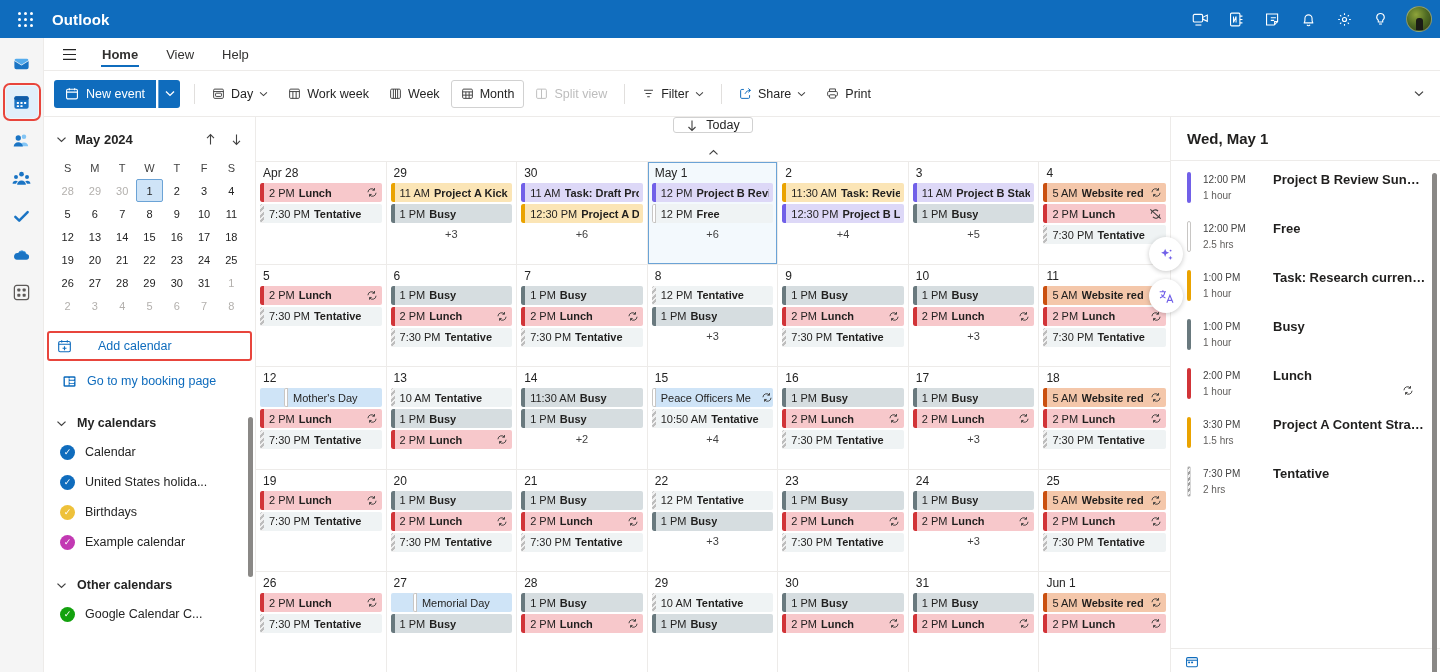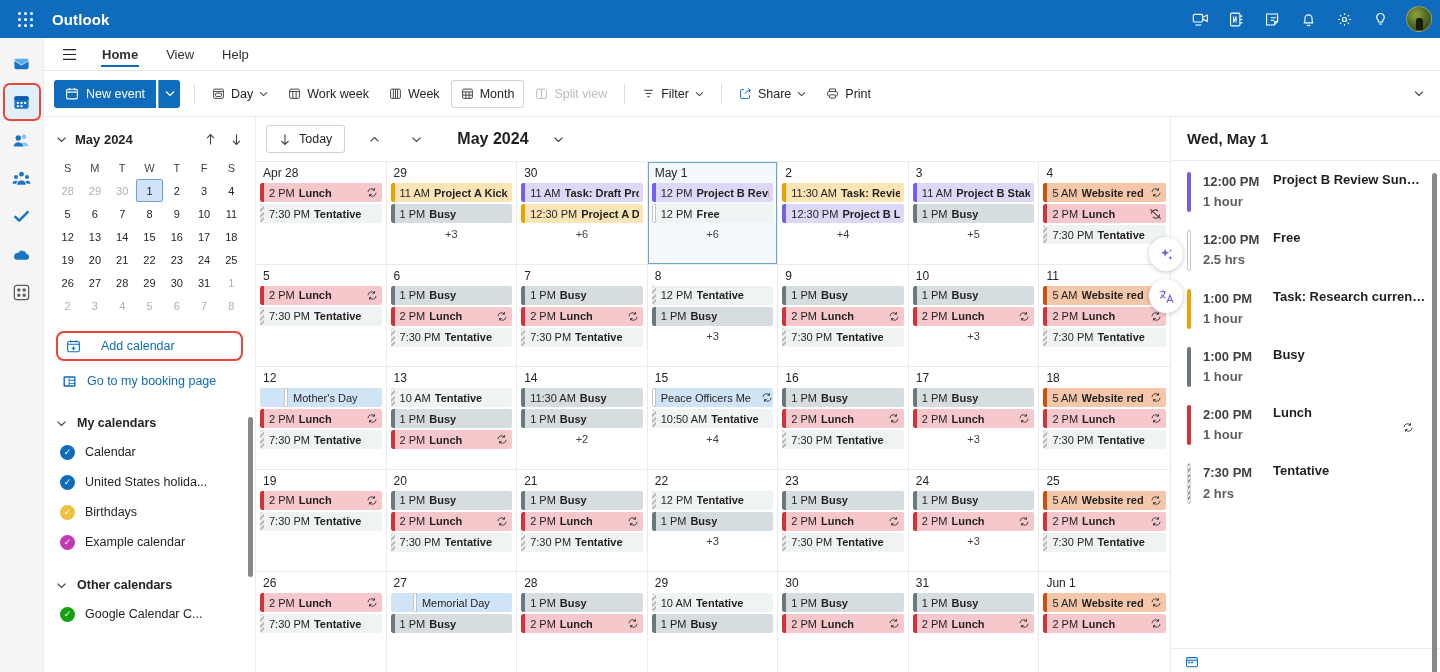--- a/index.html
+++ b/index.html
@@ -116,23 +116,23 @@
   .minigrid { display:grid; grid-template-columns:repeat(7,1fr); padding:4px 10px 0; }
   .minigrid div {
     height:23px; display:flex; align-items:center; justify-content:center;
     font-size:11px; color:#242424; cursor:pointer; border-radius:2px;
   }
   .minigrid .dow { color:#424242; font-size:11px; cursor:default; height:22px; }
   .minigrid .muted { color:#b3b0ad; }
   .minigrid .today { background:#cfe4f7; border:1px solid #6ba3d6; }
 
   .addcal {
-    margin:14px 12px 0; height:30px; display:flex; align-items:center; gap:20px;
+    margin:14px 3px 0; height:30px; display:flex; align-items:center; gap:26px;
     padding:0 8px; color:#0f6cbd; font-size:12.5px; cursor:pointer;
-    border:2px solid #e8453c; border-radius:8px;
+    border:2px solid #e8453c; border-radius:3px;
   }
   .bookpage {
     margin:6px 10px 0; height:28px; display:flex; align-items:center; gap:10px;
     padding:0 8px; color:#0f6cbd; font-size:12.5px; cursor:pointer;
   }
   .calgroup { margin-top:14px; }
   .grouphdr {
     display:flex; align-items:center; gap:10px; padding:0 12px; height:28px;
     font-size:12.5px; font-weight:600; color:#242424; cursor:pointer;
   }
@@ -144,21 +144,21 @@
     width:15px; height:15px; border-radius:50%; display:flex; align-items:center;
     justify-content:center; color:#fff; font-size:9px; flex:0 0 auto;
   }
   .lp-scroll {
     position:absolute; right:2px; top:300px; width:5px; height:160px;
     background:#8a8886; border-radius:3px;
   }
 
   
   .calpane { flex:1; display:flex; flex-direction:column; min-width:0; background:#fff; }
-  .calhead { height:44px; display:flex; align-items:center; padding:0 10px; gap:16px; }
+  .calhead { height:44px; display:flex; align-items:center; padding:0 10px; gap:16px;flex-direction:column; }
   .todaybtn {
     height:28px; border:1px solid #d1d1d1; border-radius:3px; display:flex; align-items:center;
     gap:8px; padding:0 12px; font-size:12.5px; cursor:pointer; color:#242424;
   }
   .arrowbtn { width:26px; height:26px; display:flex; align-items:center; justify-content:center; cursor:pointer; color:#424242; }
   .monthlabel { font-size:16px; font-weight:600; margin-left:12px; color:#201f1e; cursor:pointer; }
   .monthcaret { margin-left:8px; cursor:pointer; color:#424242; display:flex; align-items:center; }
 
   .dowrow { display:grid; grid-template-columns:repeat(7,1fr); border-top:1px solid #edebe9; }
   .dowrow div {
@@ -198,21 +198,21 @@
   .agenda {
     width:270px; border-left:1px solid #edebe9; display:flex; flex-direction:column;
     background:#fff; position:relative;
   }
   .agenda-hdr { height:44px; display:flex; align-items:center; padding:0 16px; font-size:15px; font-weight:600; color:#201f1e; border-bottom:1px solid #edebe9; }
   .agenda-list { flex:1; overflow:hidden; padding-top:2px; }
   .arow { display:flex; gap:12px; padding:9px 14px 9px 16px; position:relative; cursor:pointer; }
   .arow .abar { width:4px; border-radius:2px; flex:0 0 auto; }
   .arow .abar.hatch { background:repeating-linear-gradient(135deg,#9e9e9e 0 2px,#f0f0f0 2px 4px); border:1px solid #d6d6d6; }
   .arow .abar.hollow { background:#fff; border:1px solid #c8c6c4; }
-  .atime { width:58px; flex:0 0 auto; font-size:13px; color:#424242; line-height:1.55;font-weight:bold; }
+  .atime { width:58px; flex:0 0 auto; font-size:10px; color:#424242; line-height:1.55; }
   .atime .dur { color:#605e5c; }
   .atitle { font-size:13px; font-weight:600; color:#201f1e; overflow:hidden; white-space:nowrap; text-overflow:ellipsis; }
   .arec { position:absolute; right:26px; top:26px; color:#605e5c; }
   .agenda-scroll { position:absolute; right:3px; top:56px; width:5px; height:560px; background:#8a8886; border-radius:3px; }
   .copilot {
     position:absolute; left:-22px; top:120px; width:34px; display:flex; flex-direction:column; gap:8px;
   }
   .cpbtn {
     width:34px; height:34px; border-radius:50%; background:#fff;
     box-shadow:0 1px 5px rgba(0,0,0,.22); display:flex; align-items:center; justify-content:center; cursor:pointer;
@@ -1413,20 +1413,28 @@
                 <div class="dur">1 hour</div>
               </div>
               <div class="atitle">Lunch</div>
               <span class="arec"><svg width="12" height="11" viewBox="0 0 14 13" fill="none" stroke="#3b3a39" stroke-width="1.1">
                   <path d="M2.2 6.2a4.3 4.3 0 0 1 7.6-2.6"></path>
                   <path d="M11.8 6.8a4.3 4.3 0 0 1-7.6 2.6"></path>
                   <path d="M9.9 1.2v2.6H7.4M4.1 11.4V8.8h2.5"></path>
                 </svg></span>
             </div>
             <div class="arow">
+              <div class="abar" style="background: rgb(234, 163, 0);"></div>
+              <div class="atime">
+                <div>3:30 PM</div>
+                <div class="dur">1.5 hrs</div>
+              </div>
+              <div class="atitle">Project A Content Strategy...</div>
+            </div>
+            <div class="arow">
               <div class="abar hatch"></div>
               <div class="atime">
                 <div>7:30 PM</div>
                 <div class="dur">2 hrs</div>
               </div>
               <div class="atitle">Tentative</div>
             </div>
           </div>
         <div class="agenda-scroll"></div>
         <div class="copilot">

